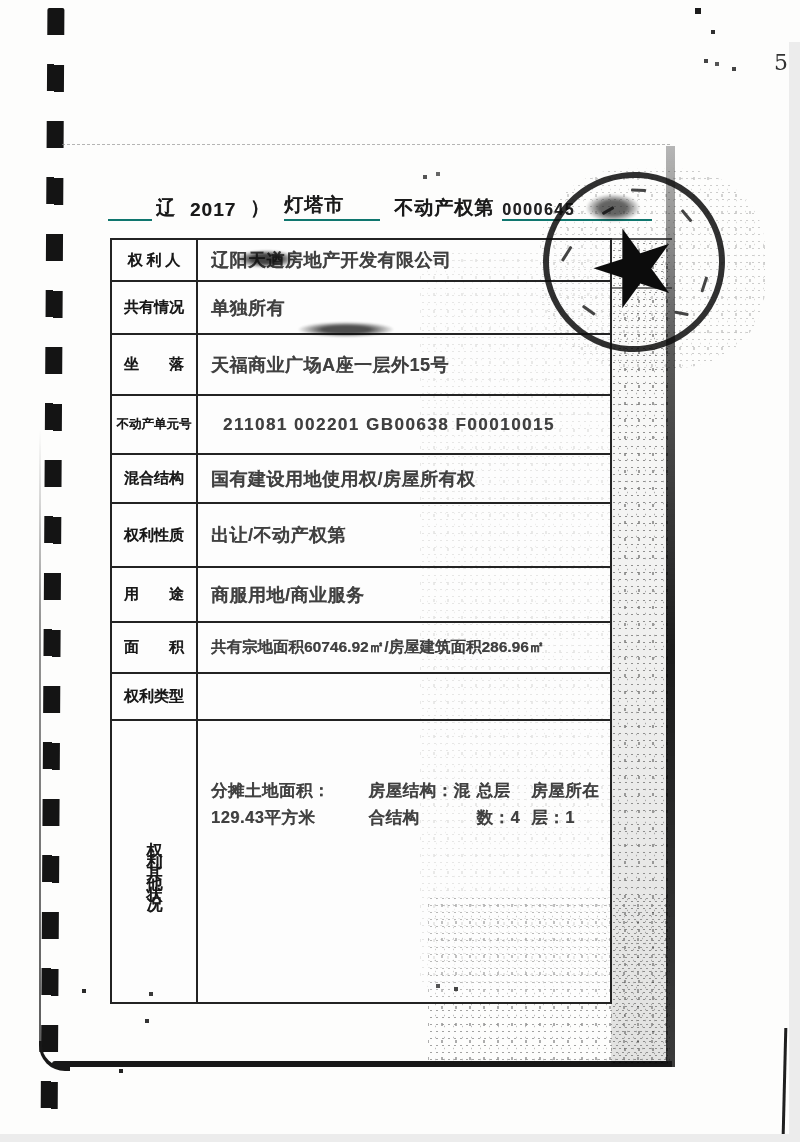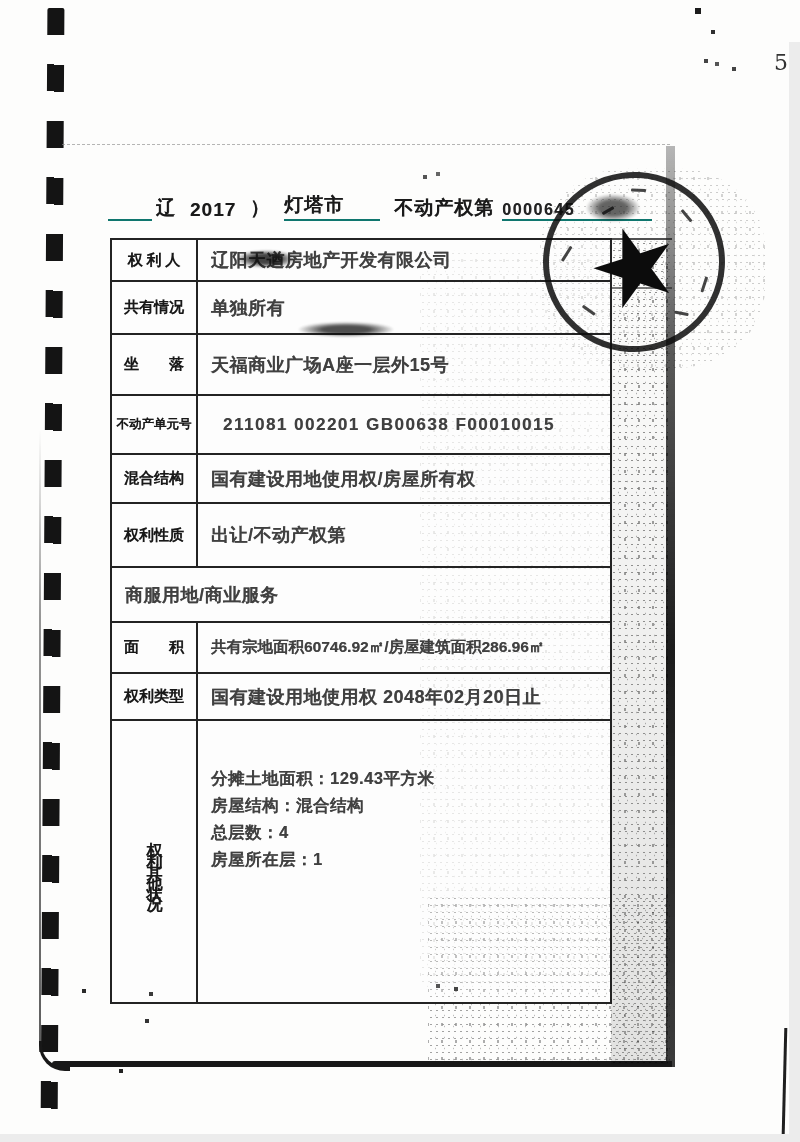--- a/index.html
+++ b/index.html
@@ -71,22 +71,22 @@
   .cell-label{width:84px;min-width:84px;border-right:2px solid #232323;display:flex;
     align-items:center;justify-content:center;font-size:15px;color:#181818;
     font-family:"Liberation Serif","DejaVu Serif",serif;font-weight:600;
     text-shadow:.2px .2px .3px rgba(0,0,0,.45);text-align:center;}
   .cell-label.small{font-size:12.5px;}
   .cell-value{flex:1;display:flex;align-items:center;padding-left:13px;font-size:18px;
     font-weight:700;letter-spacing:.5px;color:#404040;text-shadow:.3px .3px .4px rgba(0,0,0,.45);}
   .cell-value.mono{letter-spacing:1.5px;font-size:17px;margin-left:12px;}
   .cell-value.tight{font-size:15.5px;letter-spacing:0;text-align:center;}
   .cell-label.vertical span{writing-mode:vertical-rl;letter-spacing:11px;font-size:16px;}
-  .cell-value.multiline{align-items:flex-start;flex-direction:column;justify-content:flex-start;
-    padding-top:44px;font-size:16.5px;line-height:27px;letter-spacing:.5px;}
+  .cell-value.multiline{align-items:flex-start;flex-direction:row;justify-content:flex-start;
+    padding-top:56px;font-size:16.5px;line-height:27px;letter-spacing:.5px;}
 
   .ext-line{position:absolute;height:2px;background:#232323;opacity:.8;}
   .ext1{left:610px;top:238px;width:62px;}
   .ext2{left:610px;top:287px;width:62px;opacity:.6;}
 
   
   .stamp{position:absolute;left:543px;top:172px;width:182px;height:180px;border:6px solid rgba(12,12,12,.85);
     border-radius:50%;transform:rotate(-8deg);box-sizing:border-box;}
   .stamp-star{position:absolute;left:50%;top:55%;transform:translate(-50%,-54%) rotate(-10deg);
     font-size:104px;line-height:1;color:#0c0c0c;font-family:"DejaVu Sans",sans-serif;}
@@ -156,29 +156,29 @@
     </div>
     <div class="row" style="height:49px">
       <div class="cell-label">混合结构</div>
       <div class="cell-value">国有建设用地使用权/房屋所有权</div>
     </div>
     <div class="row" style="height:64px">
       <div class="cell-label">权利性质</div>
       <div class="cell-value">出让/不动产权第</div>
     </div>
     <div class="row" style="height:55px">
+      <div class="cell-label">用　　途</div>
       <div class="cell-value">商服用地/商业服务</div>
     </div>
     <div class="row" style="height:51px">
       <div class="cell-label">面　　积</div>
       <div class="cell-value tight">共有宗地面积60746.92㎡/房屋建筑面积286.96㎡</div>
     </div>
     <div class="row" style="height:47px">
       <div class="cell-label">权利类型</div>
-      <div class="cell-value">国有建设用地使用权 2048年02月20日止</div>
     </div>
     <div class="row" style="height:281px">
       <div class="cell-label vertical">
         <span>权利其他状况</span>
       </div>
       <div class="cell-value multiline">
         <span>分摊土地面积：129.43平方米</span>
         <span>房屋结构：混合结构</span>
         <span>总层数：4</span>
         <span>房屋所在层：1</span>

